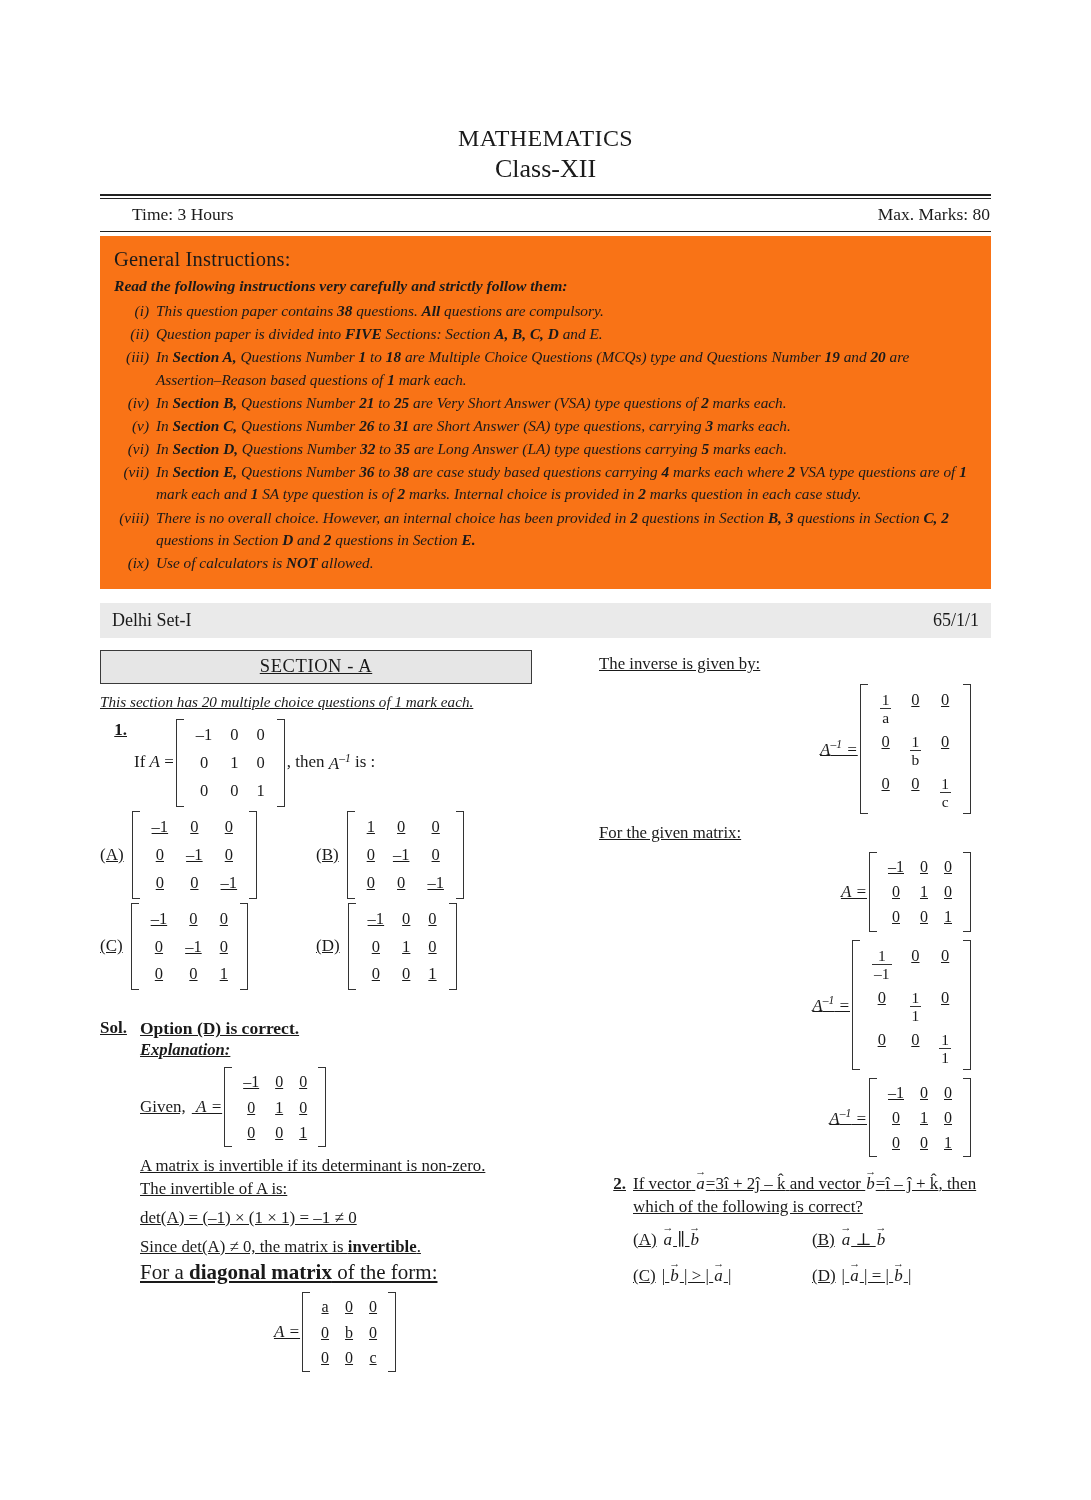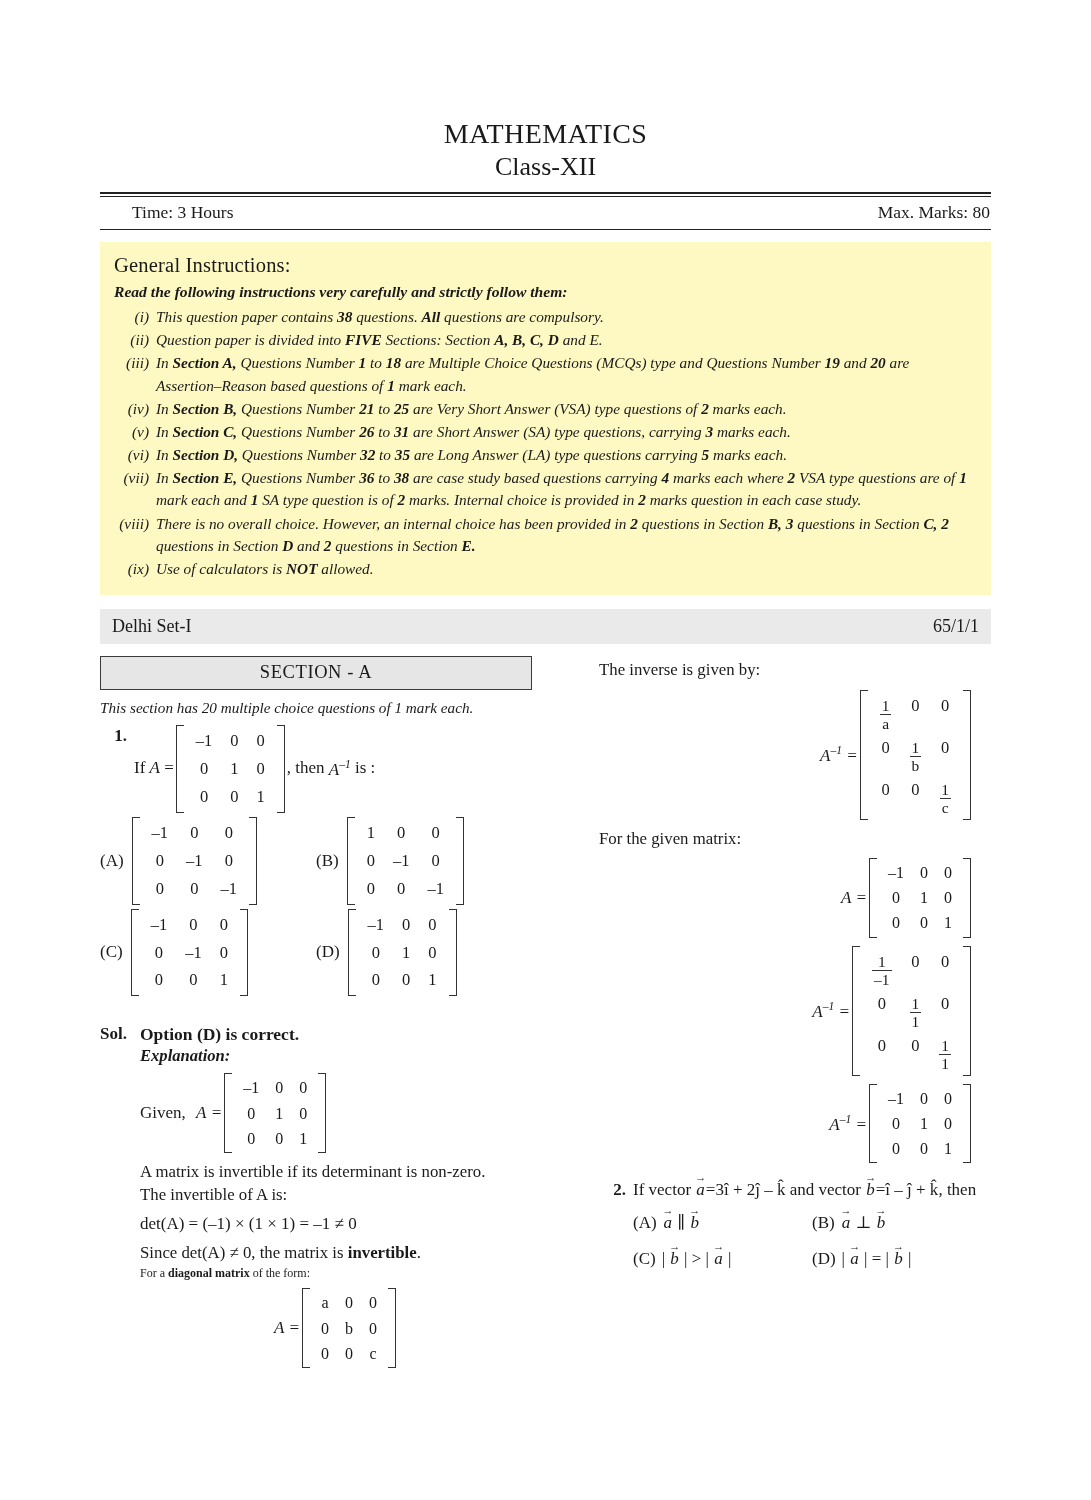--- a/index.html
+++ b/index.html
@@ -14,53 +14,53 @@
   }
   .page { position: relative; width: 1091px; height: 1500px; padding: 0 100px; }
 
   
   .title-block { padding-top: 118px; text-align: center; }
   .main-title {
     font-size: 47px; font-weight: bold; letter-spacing: 0px;
     line-height: 1.1; margin: 0 0 6px 0;
     font-family: "Liberation Serif", "DejaVu Serif", serif;
   }
-  .subject { font-size: 28px; margin: 0 0 2px 0; letter-spacing: 0.4px; }
+  .subject { font-size: 24px; margin: 7px 0 2px 0; letter-spacing: 0.4px; }
   .klass  { font-size: 26px; margin: 0 0 8px 0; }
 
   
   .rule-thick { border-top: 2.6px solid #222; margin-top: 10px; }
   .rule-thin  { border-top: 1px solid #222; margin-top: 2px; }
   .time-row {
     display: flex; justify-content: space-between; align-items: center;
     font-size: 17.5px; padding: 5px 1px 6px 1px; margin-left: 31px;
   }
   .time-row-bottom { border-top: 1.4px solid #222; }
 
   
-  .gi-panel { background: #fef9c3; padding: 12px 14px 14px 14px; margin-top: 12px; }
+  .gi-panel { background: #f97316; padding: 12px 14px 14px 14px; margin-top: 4px; }
   .gi-head { font-size: 20.5px; margin-bottom: 6px; letter-spacing: 0.2px; }
   .gi-lead { font-style: italic; font-size: 15.6px; font-weight: bold; margin-bottom: 5px; }
   .gi-list { list-style: none; margin: 0; padding: 0; }
   .gi-list li {
     font-style: italic; font-size: 15.3px; line-height: 1.45;
     display: flex; margin-bottom: 1px;
   }
   .gi-num { min-width: 42px; text-align: right; padding-right: 7px; flex: 0 0 auto; }
   .gi-txt { flex: 1 1 auto; }
   .gi-txt b { font-weight: bold; }
 
   
   .setbar {
     background: #eaeaea; display: flex; justify-content: space-between;
     align-items: center; font-size: 18px; padding: 7px 12px; margin-top: 14px;
   }
 
   
-  .cols { display: flex; margin-top: 12px; gap: 67px; }
+  .cols { display: flex; margin-top: 12px; gap: 67px; text-decoration: underline; }
   .col { width: 446px; }
 
   .section-box {
     border: 1.6px solid #3a3a3a; background: #e6e6e6; text-align: center;
     font-size: 18.5px; padding: 5px 0 6px 0; letter-spacing: 0.6px;
     width: 432px; margin-bottom: 9px;
   }
   .sec-note { font-style: italic; font-size: 15.2px; margin-bottom: 8px; }
 
   
@@ -101,21 +101,21 @@
   .eq-center { display: flex; justify-content: center; align-items: center; margin-top: 7px; font-size: 17px; }
   .eq-left { display: flex; align-items: center; margin-top: 7px; font-size: 17px; }
   .eq-right { display: flex; justify-content: flex-end; align-items: center; margin-top: 8px; font-size: 17px; padding-right: 18px; }
   .lead-lbl { padding-right: 6px; }
   sup.inv { font-size: 0.68em; vertical-align: super; }
   .vec { position: relative; display: inline-block; font-style: italic; padding: 0 1px; }
   .vec::before {
     content: "\2192"; position: absolute; left: 50%; transform: translateX(-50%);
     top: -0.82em; font-size: 0.66em; font-style: normal;
   }
-  .txt-note { font-size: 12px; margin-top: 2px; }
+  .txt-note { font-size: 21px; margin-top: 2px; }
 </style>
 </head>
 <body>
 
 <div class="page">
 
   <div class="title-block">
     <div class="subject">MATHEMATICS</div>
     <div class="klass">Class-XII</div>
   </div>
@@ -443,20 +443,21 @@
           </span>
       </div>
 
       <div class="qrow" style="margin-top:16px">
         <span class="qnum">2.</span>
         <span class="qbody">
           <span>If vector</span>
           <span class="vec">a</span>=<span>3î + 2ĵ – k̂</span>
           <span>and vector</span>
           <span class="vec">b</span>=<span>î – ĵ + k̂</span><span>, then</span>
+          <div>which of the following is correct?</div>
         </span>
       </div>
 
       <div class="opt-grid" style="row-gap:16px; margin-top:10px; padding-left:34px">
         <div class="opt">
           <span class="opt-lbl">(A)</span>
           <span><span class="vec">a</span> ∥ <span class="vec">b</span></span>
         </div>
         <div class="opt">
           <span class="opt-lbl">(B)</span>

